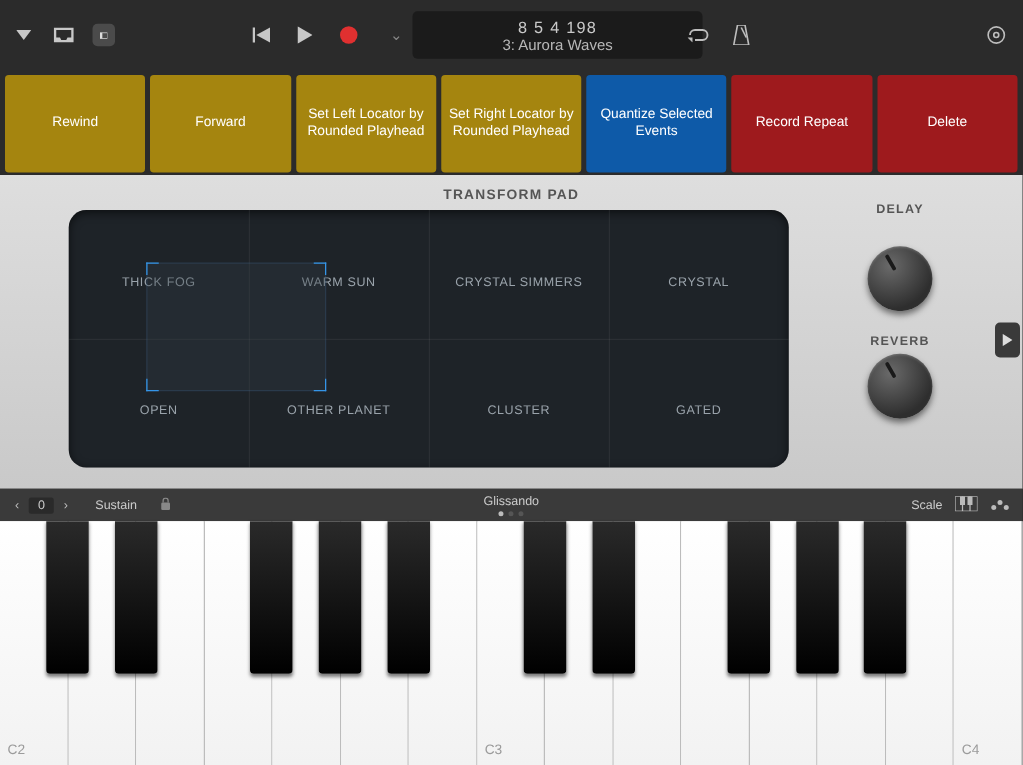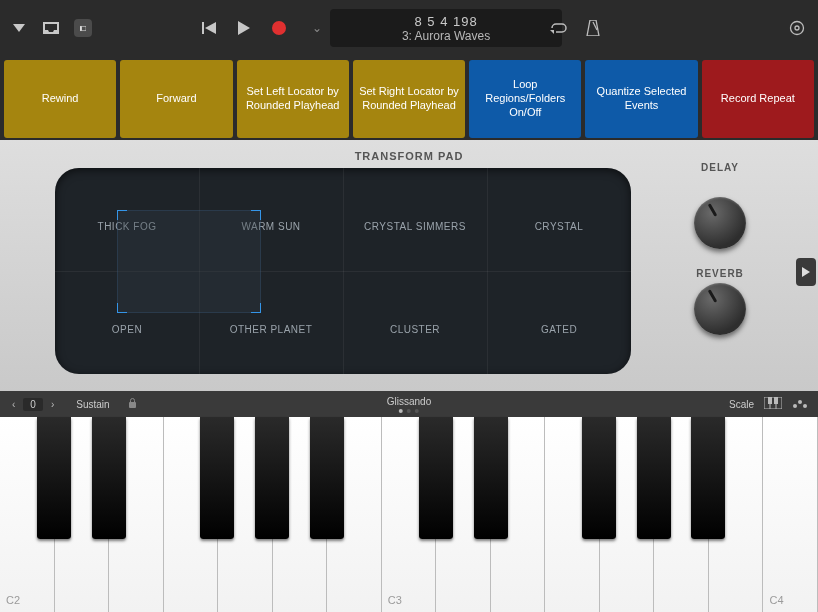--- a/index.html
+++ b/index.html
@@ -78,21 +78,21 @@
   }
   .panel-title {
     text-align:center; font-size:11px; letter-spacing:1px;
     color:#555; font-weight:600; margin-top:4px;
   }
   .transform-pad {
     position:absolute;
     left:55px; top:28px;
     width:576px; height:206px;
     background:#1e2328;
-    border-radius:24px;
+    border-radius:14px;
     box-shadow: inset 0 2px 8px rgba(0,0,0,.6);
     text-decoration: underline;
   }
   .transform-pad .grid-line-v { position:absolute; top:0; bottom:0; width:1px; background:rgba(255,255,255,.06); }
   .transform-pad .grid-line-h { position:absolute; left:0; right:0; height:1px; background:rgba(255,255,255,.06); top:50%; }
   .pad-label {
     position:absolute; color:#9aa3ab; font-size:10px; letter-spacing:.5px;
     transform:translate(-50%,-50%); white-space:nowrap;
   }
   .morph-box {
@@ -238,27 +238,27 @@
   <div class="cmd c-yellow">
       <span>Forward</span>
     </div>
   <div class="cmd c-yellow">
       <span>Set Left Locator by Rounded Playhead</span>
     </div>
   <div class="cmd c-yellow">
       <span>Set Right Locator by Rounded Playhead</span>
     </div>
   <div class="cmd c-blue">
-      <span>Loop Regions/Folders On/Off</span>
-    </div>
-  <div class="cmd c-blue">
       <span>Quantize Selected Events</span>
     </div>
   <div class="cmd c-red">
       <span>Record Repeat</span>
+    </div>
+  <div class="cmd c-red">
+      <span>Delete</span>
     </div>
   <div class="page-dots">
     <span></span>
       <span class="active"></span>
       <span></span>
   </div>
 </div>
 
 <div class="panel">
   <div class="panel-title">TRANSFORM PAD</div>

